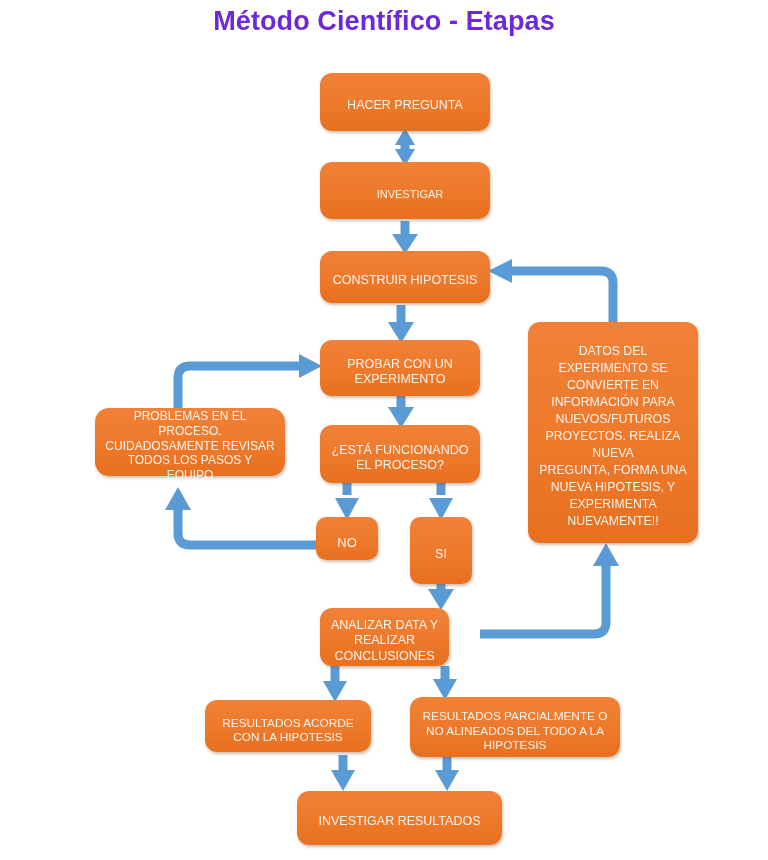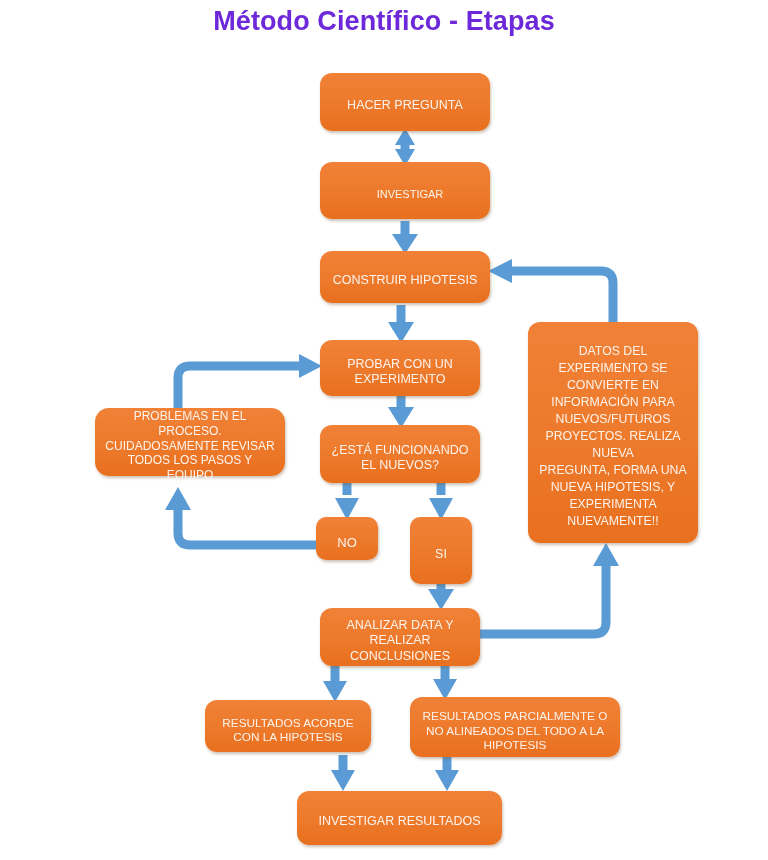--- a/index.html
+++ b/index.html
@@ -80,21 +80,21 @@
   #node-no  { left: 316px; top: 517px; width: 62px; height: 43px; font-size: 13px; border-radius: 10px; }
   #node-si  { left: 410px; top: 517px; width: 62px; height: 67px; font-size: 12.5px; border-radius: 10px; }
 
   #node-problemas { left: 95px; top: 408px; width: 190px; height: 68px; font-size: 12px; border-radius: 14px; }
 
   #node-datos {
     left: 528px; top: 322px; width: 170px; height: 221px;
     font-size: 12.3px; border-radius: 12px; line-height: 1.38;
   }
 
-  #node-analizar { left: 320px; top: 608px; width: 160px; height: 58px; font-size: 12.5px; }
+  #node-analizar { left: 320px; top: 608px; width: 129px; height: 58px; font-size: 12.5px; }
 
   #node-resultados-acorde { left: 205px; top: 700px; width: 166px; height: 52px; font-size: 11.8px; }
   #node-resultados-parciales { left: 410px; top: 697px; width: 210px; height: 60px; font-size: 11.8px; }
   #node-comunicar { left: 297px; top: 791px; width: 205px; height: 54px; font-size: 12.5px; }
 
   .arrow-stroke {
     fill: none;
     stroke: #5B9BD5;
     stroke-width: 9;
     stroke-linecap: butt;
@@ -202,21 +202,21 @@
     <span class="label">PROBAR CON UN
 EXPERIMENTO</span>
   </div>
 
   <div class="node" id="node-construir-hipotesis">
     <span class="label">CONSTRUIR HIPOTESIS</span>
   </div>
 
   <div class="node" id="node-esta-funcionando">
     <span class="label">¿ESTÁ FUNCIONANDO
-EL NUEVOS?</span>
+EL PROCESO?</span>
   </div>
 
   <div class="node" id="node-no">
     <span class="label">NO</span>
   </div>
 
   <div class="node" id="node-si">
     <span class="label">SI</span>
   </div>
 

